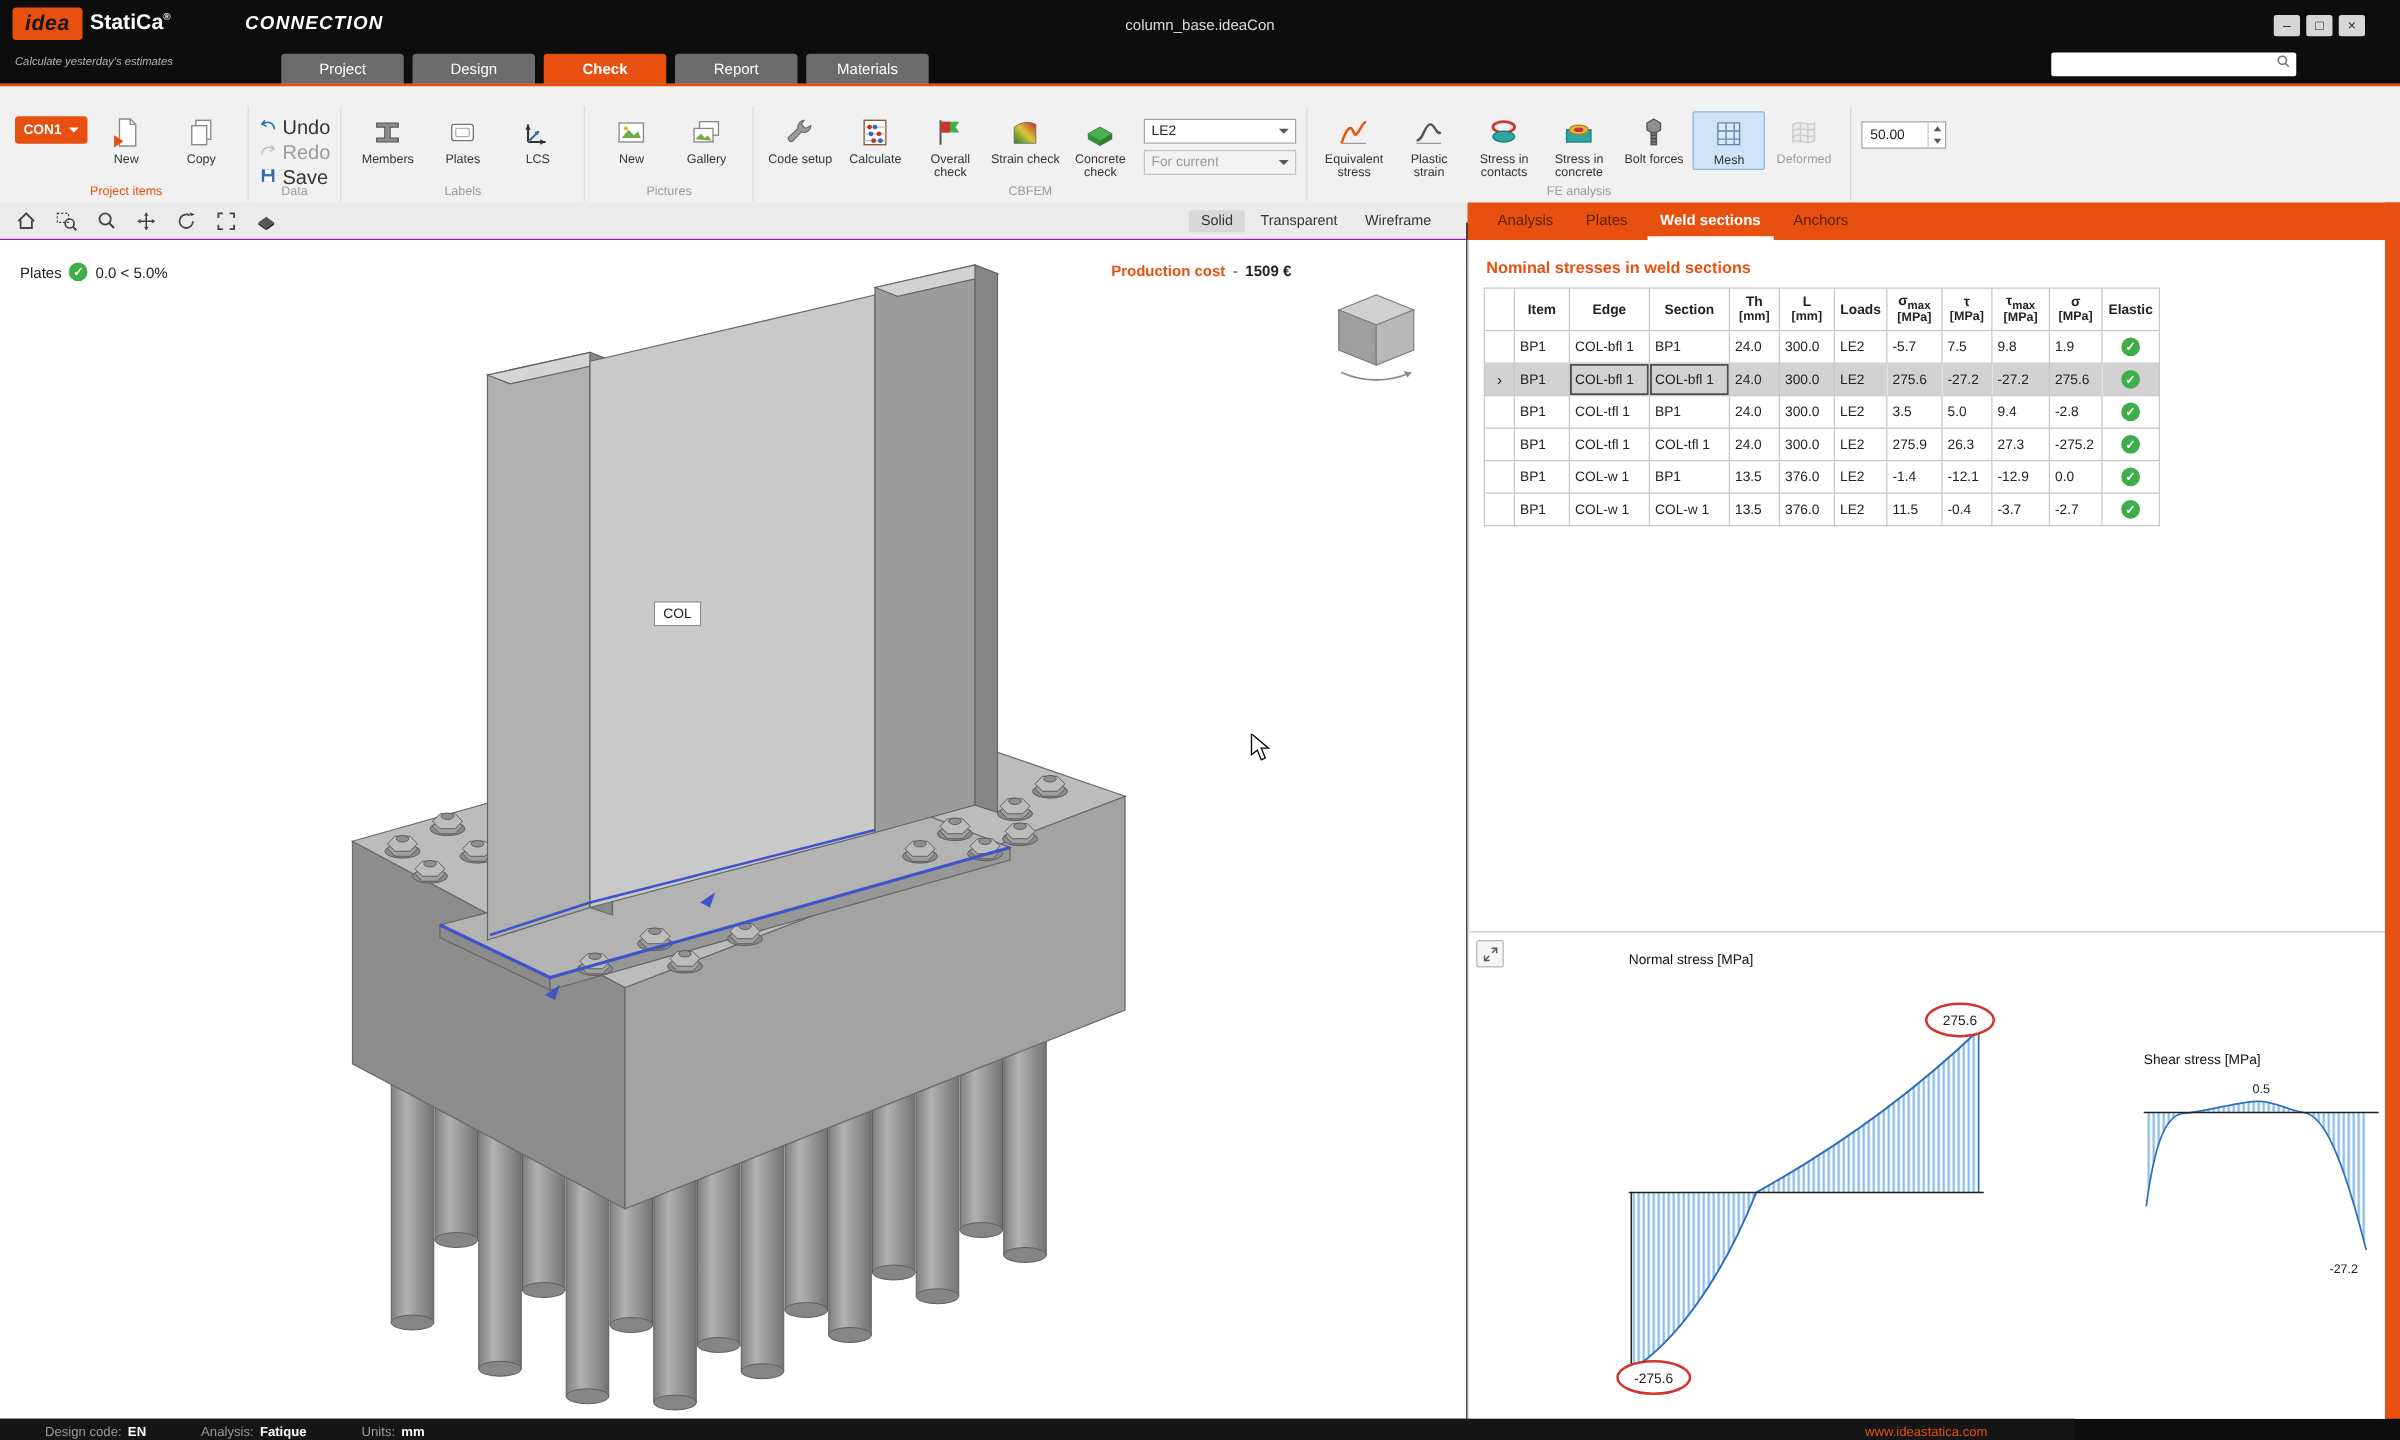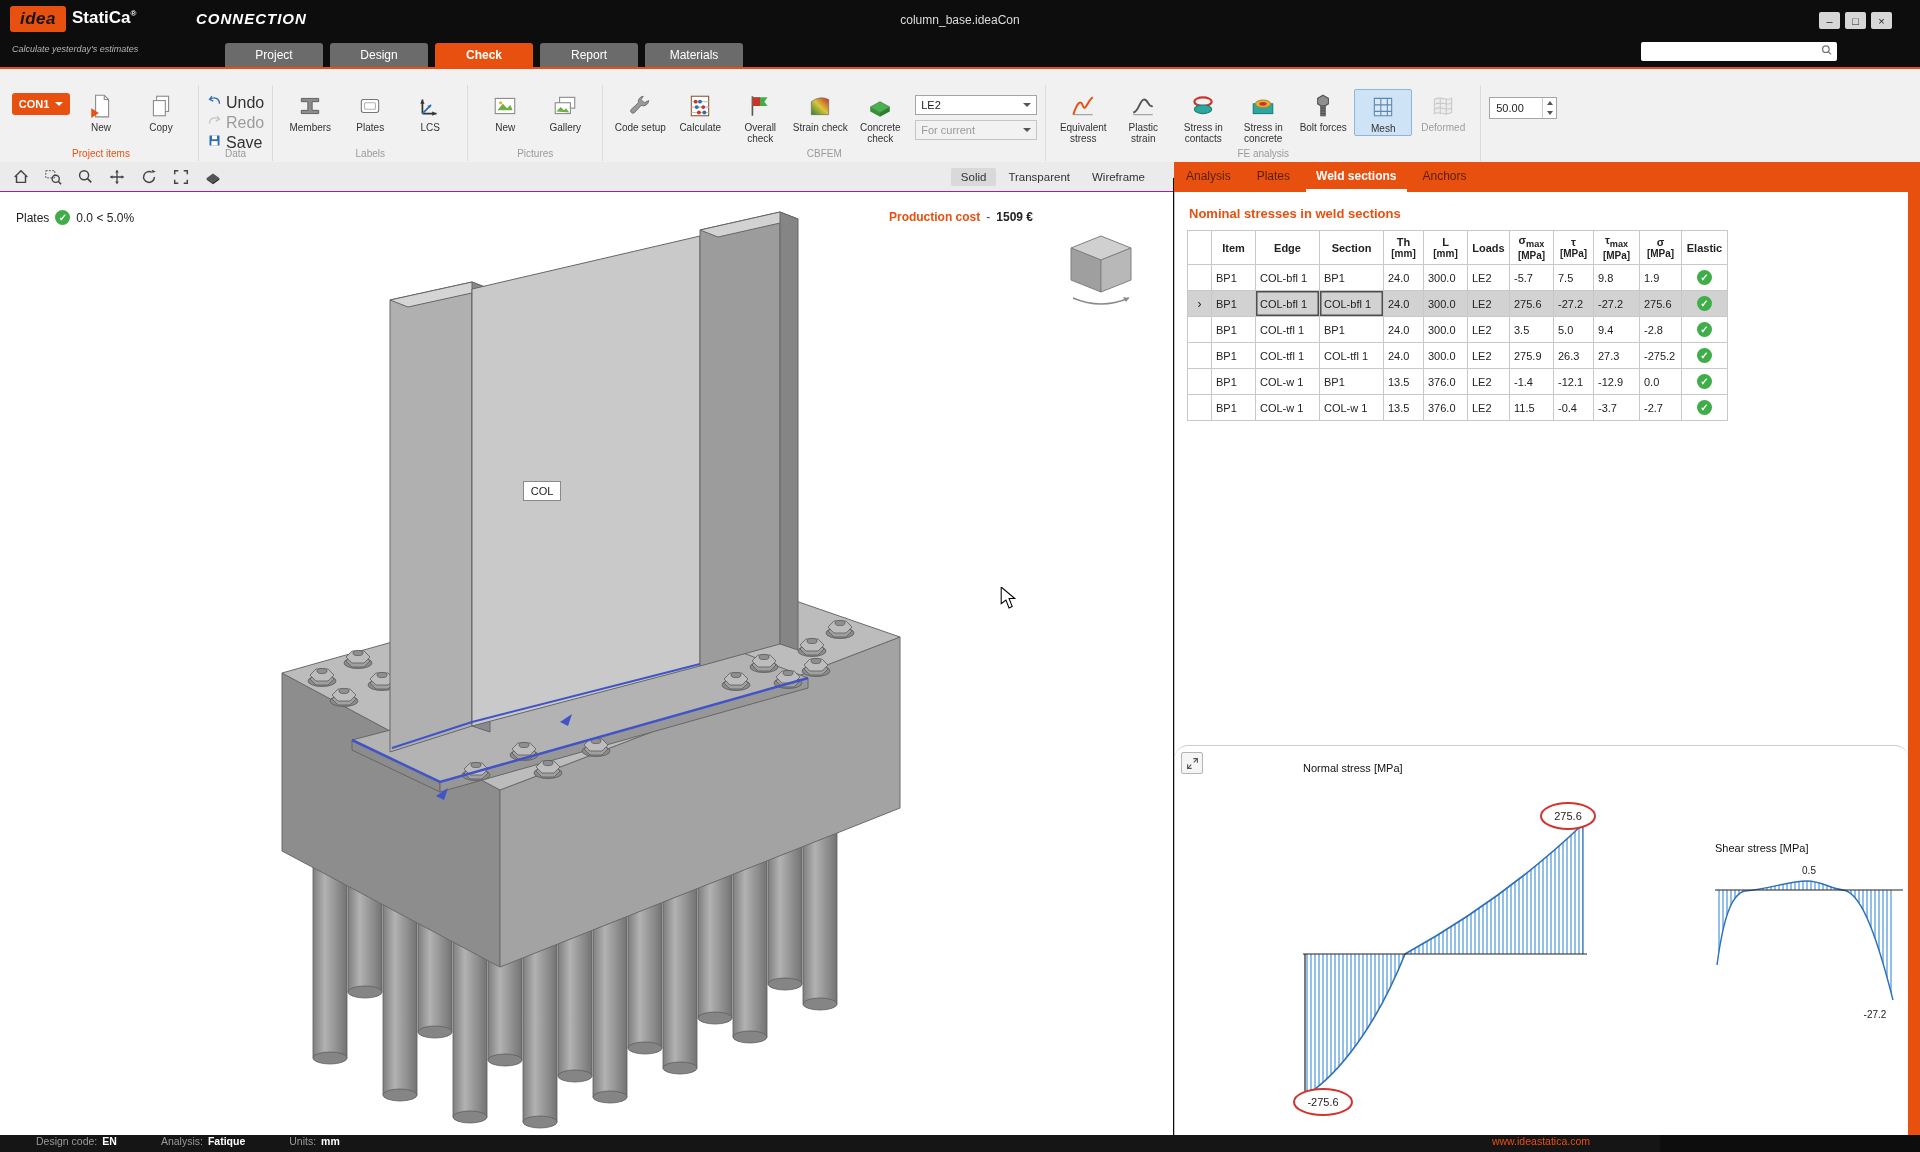--- a/index.html
+++ b/index.html
@@ -65,21 +65,21 @@
           border-top:4px solid #555;}
 
   
   .vp-toolbar{position:absolute;left:0;top:162px;width:1173px;height:30px;background:#ebebeb;
               border-bottom:1px solid #a21caf;display:flex;align-items:center;padding:0 8px;gap:6px;}
   .vti{width:26px;height:24px;display:flex;align-items:center;justify-content:center;border-radius:2px;}
   .viewmodes{margin-left:auto;display:flex;gap:2px;margin-right:10px;}
   .vm{padding:3px 10px;font-size:11.5px;color:#333;border-radius:2px;}
   .vm.active{background:#d9d9d9;}
   .rp-tabs{position:absolute;left:1174px;top:162px;width:746px;height:30px;background:#e8500f;
-           display:flex;align-items:stretch;padding-left:2px;gap:6px;}
+           display:flex;align-items:stretch;padding-left:14px;gap:6px;}
   .rptab{padding:0 10px;line-height:28px;font-size:12px;color:rgba(40,15,0,.75);}
   .rptab.active{color:#fff;font-weight:bold;border-bottom:3px solid #fff;}
 
   
   .viewport{position:absolute;left:0;top:192px;width:1173px;height:943px;background:#fff;overflow:hidden;}
   .scene{position:absolute;left:0;top:0;}
   .plates-status{position:absolute;left:16px;top:18px;display:flex;align-items:center;gap:6px;
                  font-size:12px;color:#222;}
   .okdot{width:15px;height:15px;border-radius:50%;background:#3fae49;display:inline-flex;
          align-items:center;justify-content:center;}
@@ -103,34 +103,34 @@
   .weld-table th,.weld-table td{border:1px solid #c8c8c8;padding:1px 4px;background:#fff;
               overflow:hidden;white-space:nowrap;}
   .weld-table th{height:34px;text-align:center;font-weight:bold;vertical-align:middle;}
   .weld-table td{height:26px;text-align:left;}
   .h-unit{font-weight:bold;font-size:10px;}
   .weld-table tr.sel td{background:#d2d2d2;}
   .weld-table td.cellcursor{box-shadow:inset 0 0 0 1.5px #4f4f4f;}
   .td-center{text-align:center !important;}
   .expander{font-size:12px;color:#222;text-align:center !important;}
 
-  .rp-charts{position:absolute;left:0;top:553px;right:0;bottom:0;border-top:1px solid #cccccc;background:#fff;border-radius:13px;}
+  .rp-charts{position:absolute;left:0;top:553px;right:0;bottom:0;border-top:1px solid #cccccc;background:#fff;}
   .expandbtn{position:absolute;left:6px;top:6px;width:22px;height:22px;border:1px solid #b5b5b5;
              border-radius:2px;background:#f5f5f5;display:flex;align-items:center;justify-content:center;}
   .chart-title{position:absolute;font-size:11px;color:#111;}
   .ct-normal{left:128px;top:16px;}
   .ct-shear{left:540px;top:96px;}
   .chart-normal{position:absolute;left:110px;top:50px;}
   .chart-shear{position:absolute;left:534px;top:114px;}
 
   .right-strip{position:absolute;left:1908px;top:162px;width:12px;height:973px;background:#e8500f;}
 
   
   .statusbar{position:absolute;left:0;top:1135px;width:1660px;height:17px;background:#151515;
-             display:flex;align-items:flex-start;font-size:10.5px;padding-left:36px;}
+             display:flex;align-items:flex-end;font-size:10.5px;padding-left:36px;}
   .sb-pair{display:flex;gap:5px;margin-right:44px;}
   .sb-label{color:#9a9a9a;}
   .sb-value{color:#fff;font-weight:bold;}
   .sb-site{margin-left:auto;margin-right:70px;color:#e8500f;}
 </style>
 </head>
 <body>
 
 <div class="app">
 

